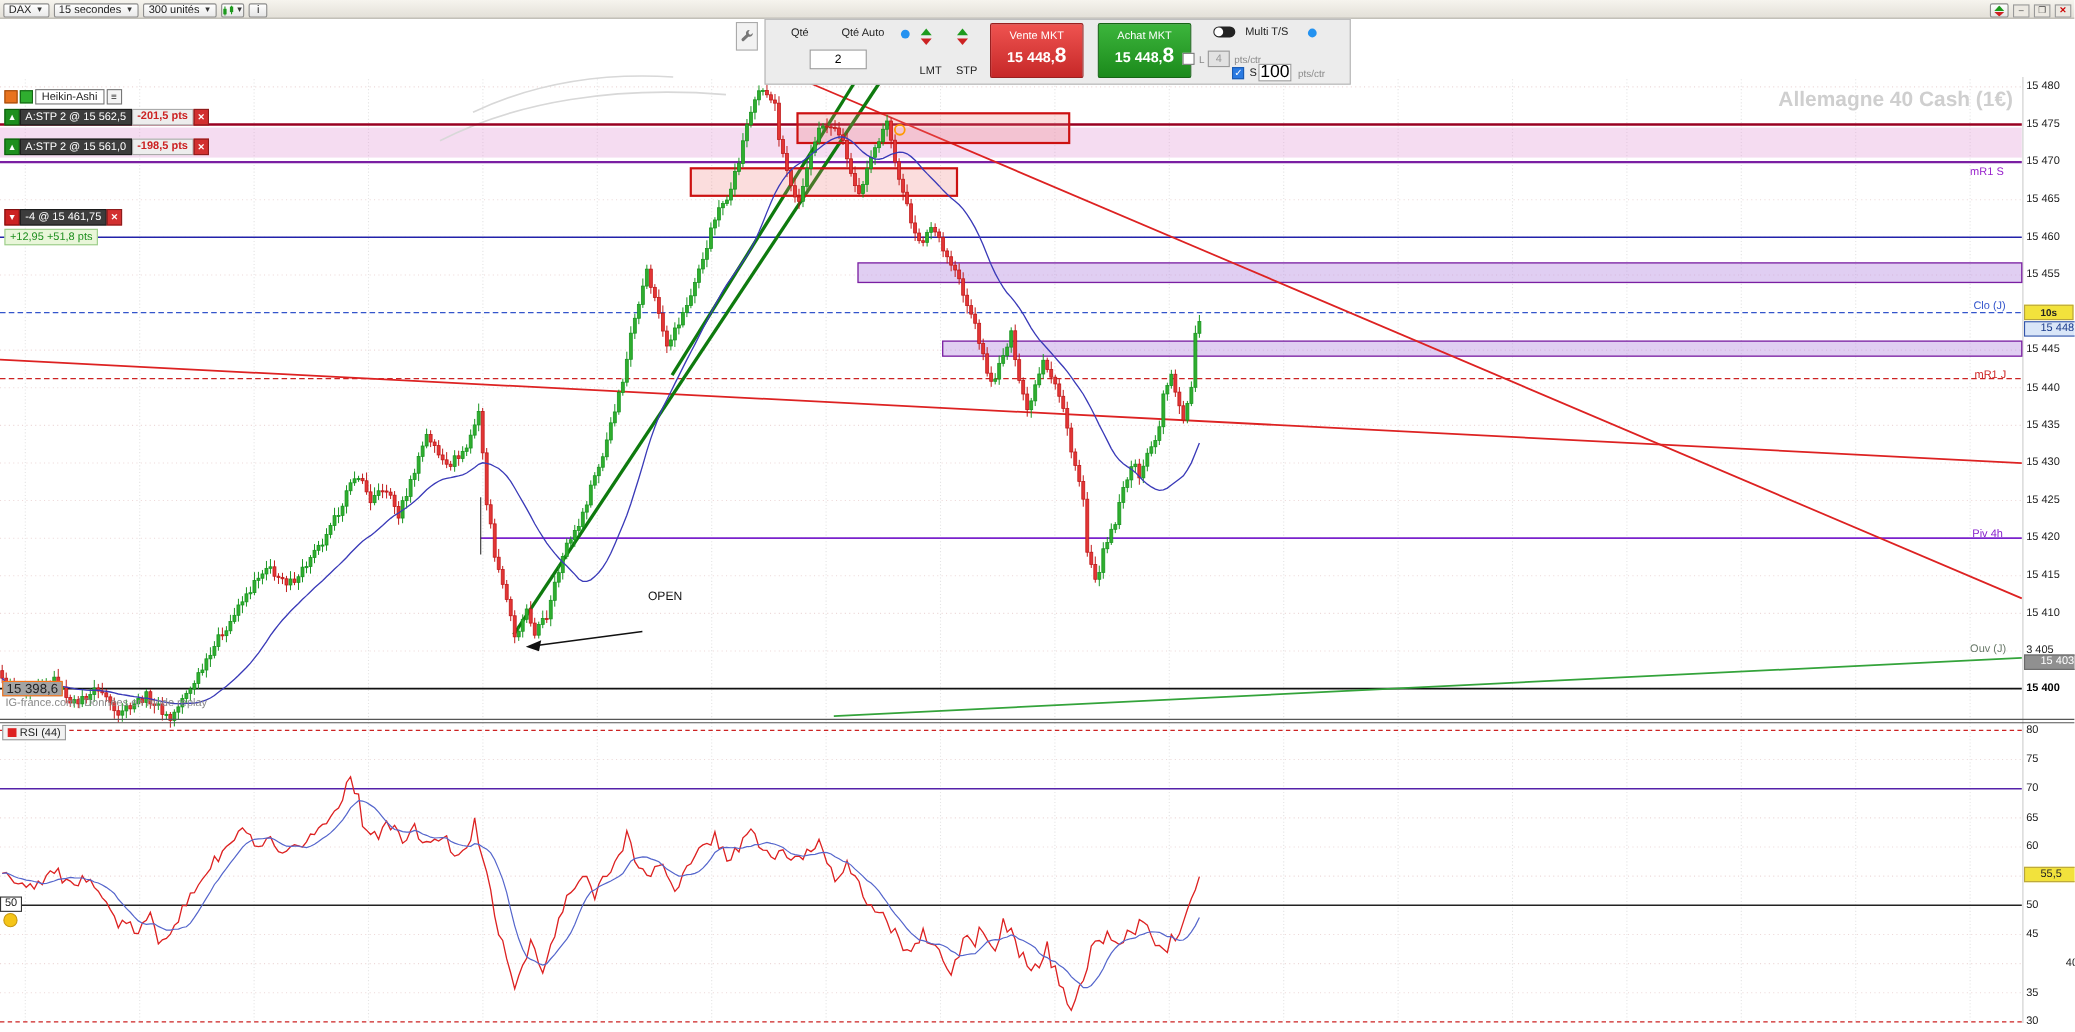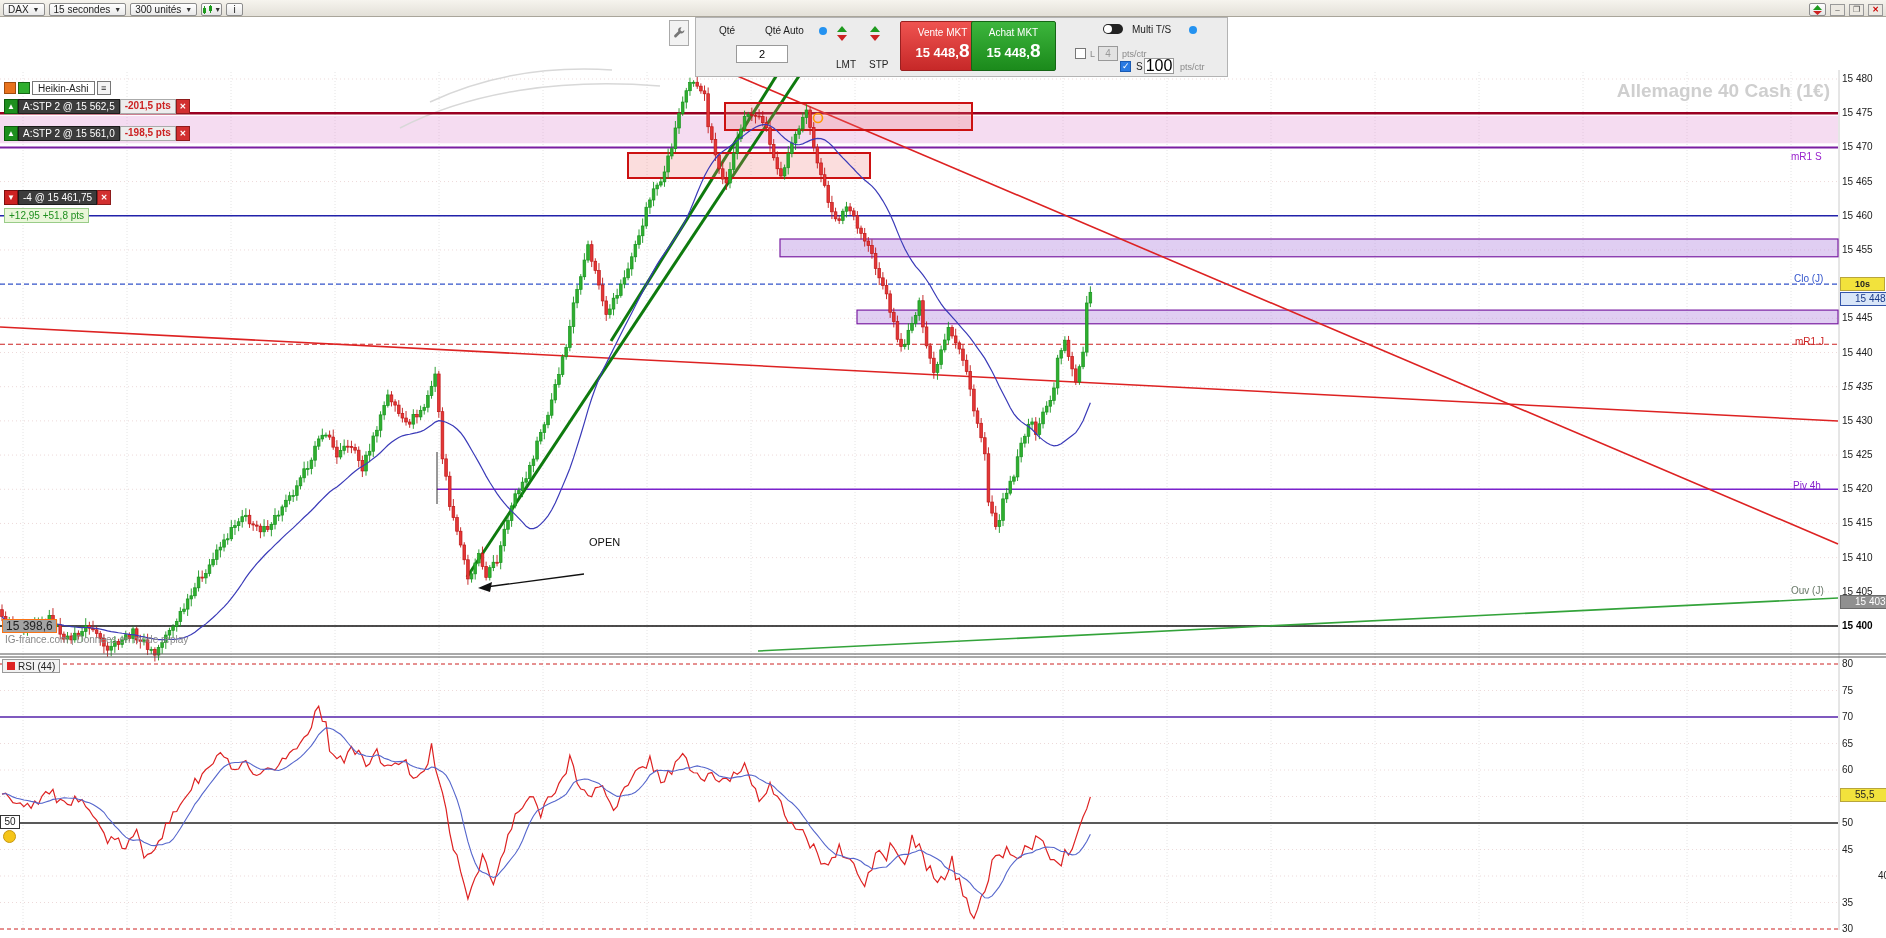--- a/index.html
+++ b/index.html
@@ -811,21 +811,21 @@
   <span class="arrpair" style="left:174px;top:8px">
       <i class="up"></i>
       <i class="dn"></i>
     </span>
   <span class="tp-lbl" style="left:140px;top:41px">LMT</span>
   <span class="tp-lbl" style="left:173px;top:41px">STP</span>
   <div class="mktbtn sellbtn" style="left:204px">
     <span class="btn-cap">Vente MKT</span>
     <span class="btn-price"><span>15 448,</span><b>8</b></span>
   </div>
-  <div class="mktbtn buybtn" style="left:275px">
+  <div class="mktbtn buybtn" style="left:302px">
     <span class="btn-cap">Achat MKT</span>
     <span class="btn-price"><span>15 448,</span><b>8</b></span>
   </div>
   <span class="cb" style="left:379px;top:30px"></span>
   <span class="tp-sub" style="left:394px;top:31px">L</span>
   <input class="tp-input gray" style="left: 402px; top: 28px; width: 20px;" value="4">
   <span class="tp-sub" style="left:426px;top:31px">pts/ctr</span>
   <span class="toggle" style="left:407px;top:6px"></span>
   <span class="tp-lbl" style="left:436px;top:6px">Multi T/S</span>
   <span class="bluedot" style="left:493px;top:8px"></span>
@@ -885,27 +885,27 @@
   <span class="chip rsi">55,5</span>
 <div class="tick" style="top: 73px;">15 480</div>
     <div class="tick" style="top: 107.188px;">15 475</div>
     <div class="tick" style="top: 141.375px;">15 470</div>
     <div class="tick" style="top: 175.562px;">15 465</div>
     <div class="tick" style="top: 209.75px;">15 460</div>
     <div class="tick" style="top: 243.938px;">15 455</div>
     <div class="tick" style="top: 278.125px;">15 450</div>
     <div class="tick" style="top: 312.312px;">15 445</div>
     <div class="tick" style="top: 346.5px;">15 440</div>
-    <div class="tick" style="top: 380.688px; font-style: italic;">15 435</div>
+    <div class="tick" style="top: 380.688px;">15 435</div>
     <div class="tick" style="top: 414.875px;">15 430</div>
     <div class="tick" style="top: 449.062px;">15 425</div>
     <div class="tick" style="top: 483.25px;">15 420</div>
     <div class="tick" style="top: 517.438px;">15 415</div>
     <div class="tick" style="top: 551.625px;">15 410</div>
-    <div class="tick" style="top: 585.812px;">15 405</div>
+    <div class="tick" style="top: 585.812px;">3 405</div>
     <div class="tick bold" style="top: 620px;">15 400</div>
     <div class="tick" style="top: 658px;">80</div>
     <div class="tick" style="top: 684.5px;">75</div>
     <div class="tick" style="top: 711px; text-align: right;">70</div>
     <div class="tick" style="top: 737.5px;">65</div>
     <div class="tick" style="top: 764px;">60</div>
     <div class="tick" style="top: 790.5px;">55</div>
     <div class="tick" style="top: 817px;">50</div>
     <div class="tick" style="top: 843.5px;">45</div>
     <div class="tick" style="top: 870px; margin-left: 36px;">40</div>

